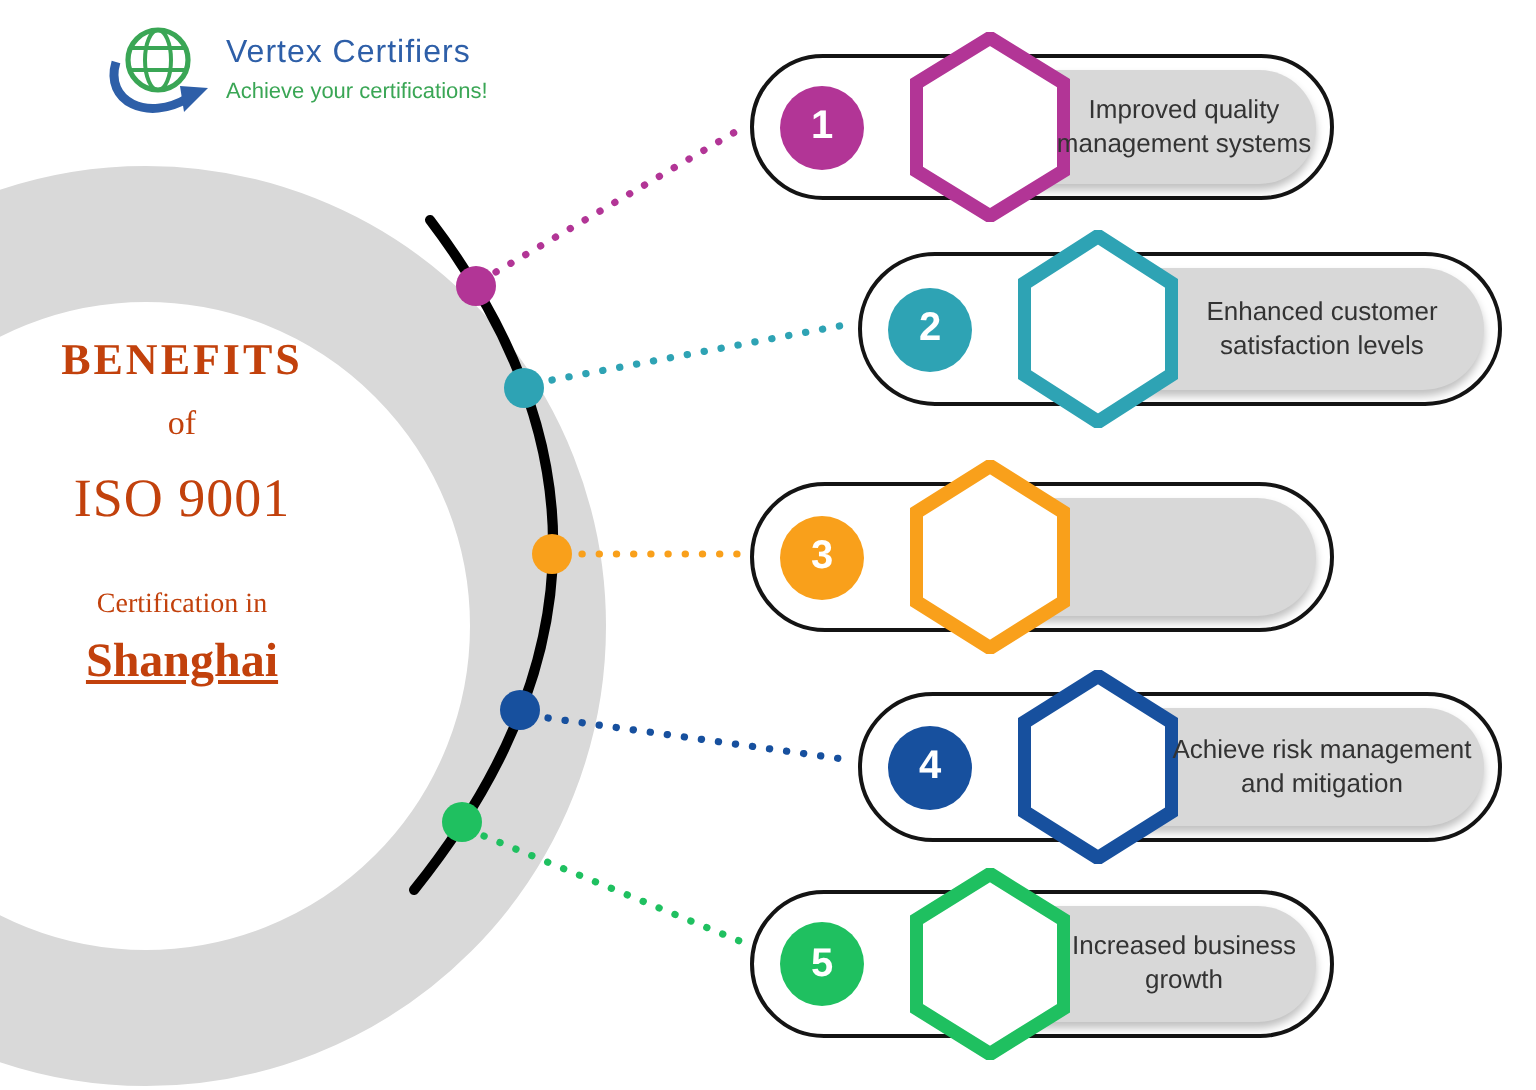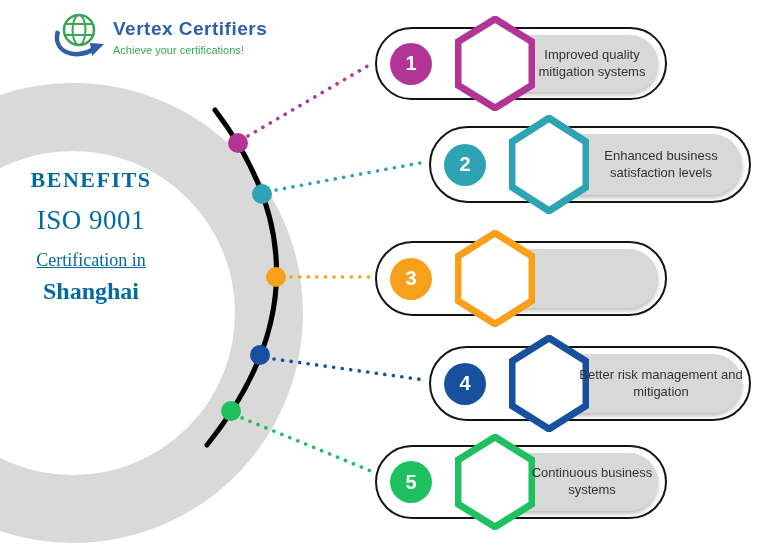--- a/index.html
+++ b/index.html
@@ -5,33 +5,33 @@
   html,body { margin:0; padding:0; background:#fff; }
   .canvas {
     position:relative; width:768px; height:545px; overflow:hidden; background:#fff;
     font-family:"Liberation Sans", sans-serif;
   }
   .bg-svg { position:absolute; left:0; top:0; }
 
   
   .logo { position:absolute; left:52px; top:9px; display:flex; align-items:flex-start; gap:7px; }
   .logo-text { padding-top:9px; }
-  .company { font-size:19px; font-weight:bold; color:var(--brand-blue,#2e5fa8); letter-spacing:.5px; }
+  .company { font-size:16px; font-weight:normal; color:var(--brand-blue,#2e5fa8); letter-spacing:.5px; }
   .tagline { font-size:11px; color:var(--brand-green,#3aa655); margin-top:4px; }
 
   
   .heading {
     position:absolute; left:6px; top:167px; width:170px; text-align:center;
-    font-family:"Liberation Serif", serif; color:#0369a1;
+    font-family:"Liberation Serif", serif; color:#c2410c;
   }
   .h-benefits { font-size:22px; font-weight:bold; letter-spacing:1.5px; }
   .h-of { font-size:17px; margin-top:9px; }
   .h-standard { font-size:27px; font-weight:normal; margin-top:12px; letter-spacing:.5px; }
-  .h-cert { font-size:18px; margin-top:14px;text-decoration:underline; }
-  .h-city { font-size:24px; font-weight:bold; margin-top:7px; }
+  .h-cert { font-size:14px; margin-top:30px; }
+  .h-city { font-size:24px; font-weight:bold; margin-top:7px;text-decoration:underline; }
 
   
   .benefit { position:absolute; background:#fff; border:2px solid #141414; border-radius:999px; }
   .b1 { left:375px; top:27px;  width:288px; height:69px; }
   .b2 { left:429px; top:126px; width:318px; height:73px; }
   .b3 { left:375px; top:241px; width:288px; height:71px; }
   .b4 { left:429px; top:346px; width:318px; height:71px; }
   .b5 { left:375px; top:445px; width:288px; height:70px; }
 
   .pill {
@@ -91,46 +91,47 @@
       <line x1="13" y1="26" x2="41" y2="26" style="stroke:var(--brand-green,#3aa655);stroke-width:2"></line>
     </svg>
     <div class="logo-text">
       <div class="company">Vertex Certifiers</div>
       <div class="tagline">Achieve your certifications!</div>
     </div>
   </div>
 
   <div class="heading">
     <div class="h-benefits">BENEFITS</div>
+    <div class="h-of">of</div>
     <div class="h-standard">ISO 9001</div>
     <div class="h-cert">Certification in</div>
     <div class="h-city">Shanghai</div>
   </div>
 
   <div class="benefit b1">
     <div class="pill"></div>
     <span class="hex" style="color: rgb(178, 53, 150);">
       <svg viewBox="0 0 80 96" preserveAspectRatio="none">
           <polygon points="40,3 77,26 77,70 40,93 3,70 3,26"></polygon>
         </svg>
     </span>
-    <div class="labelbox">Improved quality mitigation systems</div>
+    <div class="labelbox">Improved quality management systems</div>
     <span class="num" style="color: rgb(178, 53, 150);">
       <b>1</b>
     </span>
   </div>
 
   <div class="benefit b2">
     <div class="pill"></div>
     <span class="hex" style="color: rgb(46, 163, 180);">
       <svg viewBox="0 0 80 96" preserveAspectRatio="none">
           <polygon points="40,3 77,26 77,70 40,93 3,70 3,26"></polygon>
         </svg>
     </span>
-    <div class="labelbox">Enhanced business satisfaction levels</div>
+    <div class="labelbox">Enhanced customer satisfaction levels</div>
     <span class="num" style="color: rgb(46, 163, 180);">
       <b>2</b>
     </span>
   </div>
 
   <div class="benefit b3">
     <div class="pill"></div>
     <span class="hex" style="color: rgb(249, 160, 27);">
       <svg viewBox="0 0 80 96" preserveAspectRatio="none">
           <polygon points="40,3 77,26 77,70 40,93 3,70 3,26"></polygon>
@@ -141,32 +142,32 @@
     </span>
   </div>
 
   <div class="benefit b4">
     <div class="pill"></div>
     <span class="hex" style="color: rgb(23, 80, 158);">
       <svg viewBox="0 0 80 96" preserveAspectRatio="none">
           <polygon points="40,3 77,26 77,70 40,93 3,70 3,26"></polygon>
         </svg>
     </span>
-    <div class="labelbox">Better risk management and mitigation</div>
+    <div class="labelbox">Achieve risk management and mitigation</div>
     <span class="num" style="color: rgb(23, 80, 158);">
       <b>4</b>
     </span>
   </div>
 
   <div class="benefit b5">
     <div class="pill"></div>
     <span class="hex" style="color: rgb(31, 192, 96);">
       <svg viewBox="0 0 80 96" preserveAspectRatio="none">
           <polygon points="40,3 77,26 77,70 40,93 3,70 3,26"></polygon>
         </svg>
     </span>
-    <div class="labelbox">Continuous  business systems</div>
+    <div class="labelbox">Increased  business growth</div>
     <span class="num" style="color: rgb(31, 192, 96);">
       <b>5</b>
     </span>
   </div>
 
 </div>
 
 </body></html>

